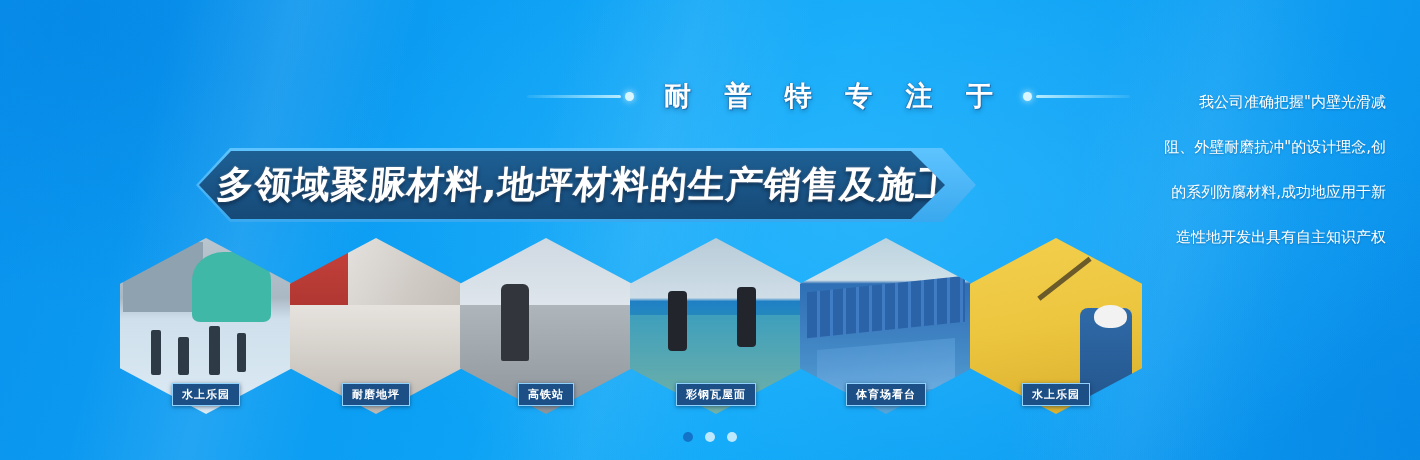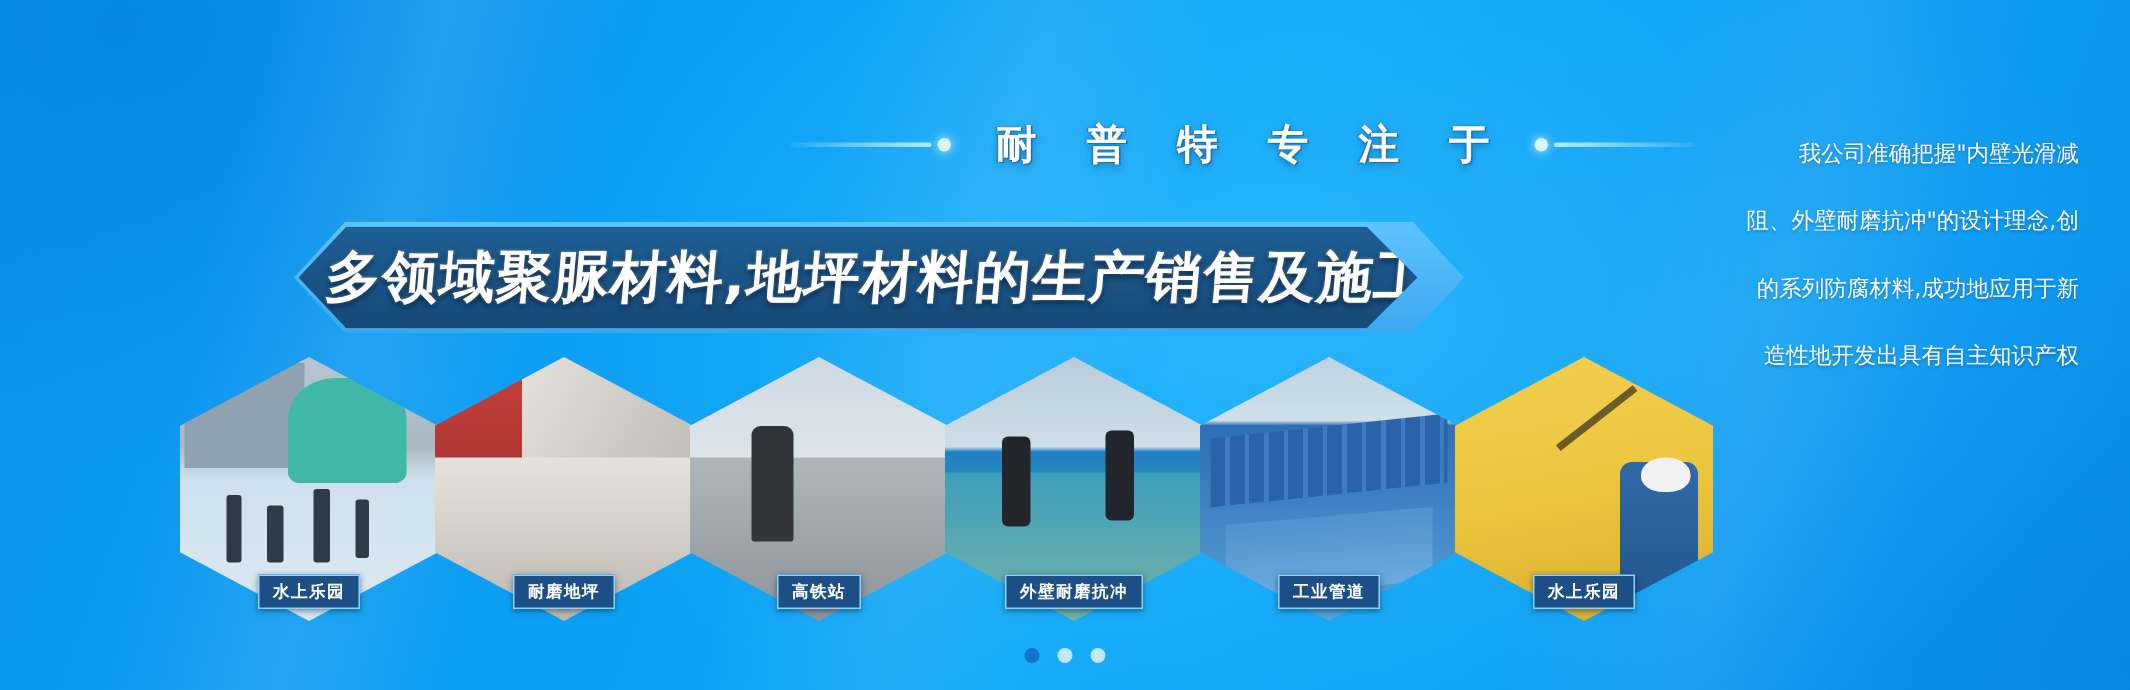--- a/index.html
+++ b/index.html
@@ -192,31 +192,31 @@
     </div>
 
     <div class="hex" style="left:510px;">
       <div class="shape">
         <div class="photo ph4">
           <span class="roof"></span>
           <span class="m" style="left:22%;top:30%;width:11%;height:34%;"></span>
           <span class="m" style="left:62%;top:28%;width:11%;height:34%;"></span>
         </div>
       </div>
-      <span class="cap">外壁耐磨抗冲</span>
+      <span class="cap">彩钢瓦屋面</span>
     </div>
 
     <div class="hex" style="left:680px;">
       <div class="shape">
         <div class="photo ph5">
           <span class="seats"></span>
             <span class="field"></span>
         </div>
       </div>
-      <span class="cap">工业管道</span>
+      <span class="cap">体育场看台</span>
     </div>
 
     <div class="hex" style="left:850px;">
       <div class="shape">
         <div class="photo ph6">
           <span class="pole"></span>
             <span class="worker"></span>
             <span class="helmet"></span>
         </div>
       </div>

